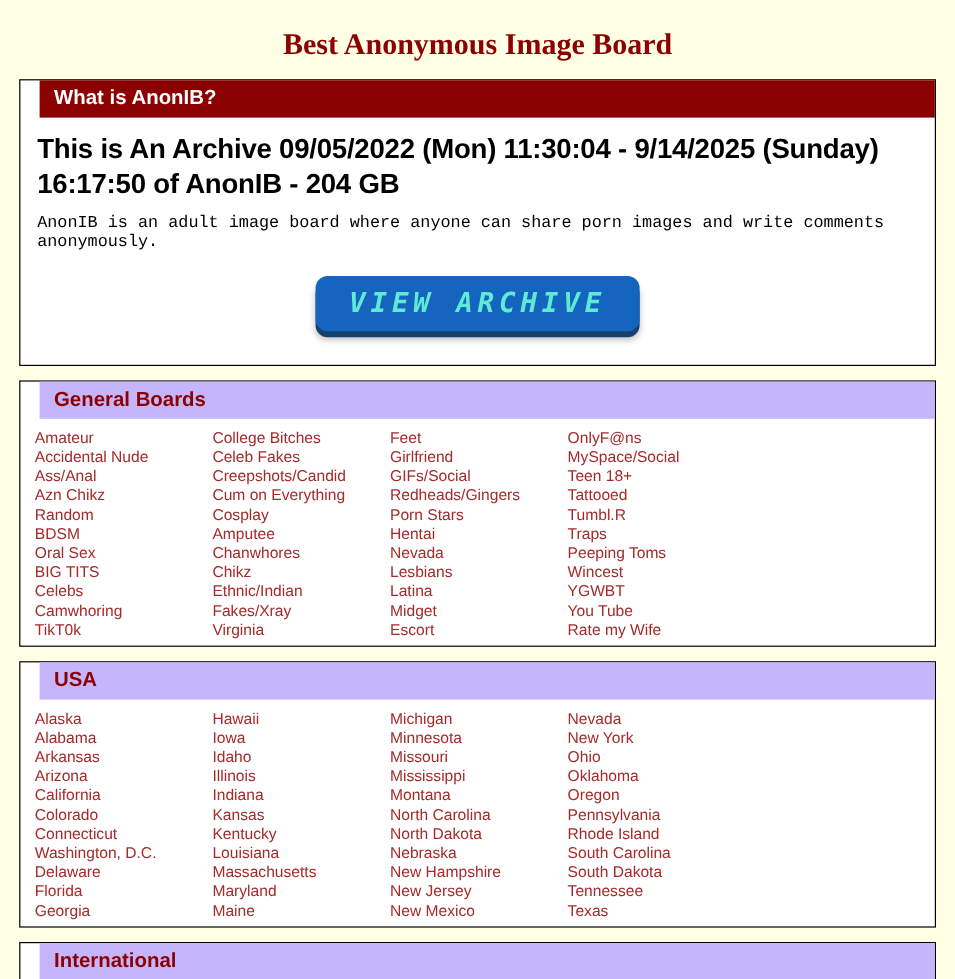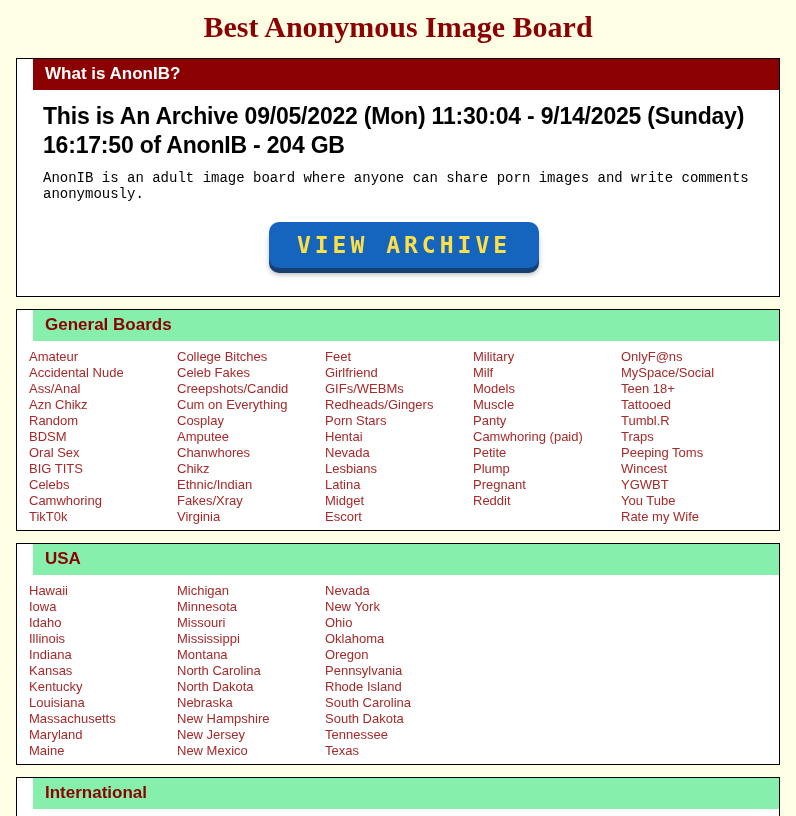--- a/index.html
+++ b/index.html
@@ -10,70 +10,71 @@
     font-family: "Liberation Sans", sans-serif;
   }
   .page {
     width: 796px;
     min-height: 816px;
     background: #FFFFE6;
     padding-top: 6px;
   }
   .page-title {
     font-family: "Liberation Serif", serif;
-    font-size: 30px;
+    font-size: 25px;
     font-weight: bold;
     color: #8B0000;
     text-align: center;
-    margin: 4px 0 14px 0;
+    margin: 18px 0 14px 0;
   }
   .box {
     margin: 0 16px 12px 16px;
     border: 1px solid #000;
     background: #FFFFFF;
   }
   .box-header {
     font-size: 17px;
     font-weight: bold;
     padding: 5px 12px 6px 12px;
     margin-left: 16px;
   }
   .box-header.maroon { background: #8B0000; color: #FFFFFF; }
-  .box-header.peach  { background: #86efac; color: #8B0000; }
-
-  .info-content { padding: 10px 14px 24px 26px; }
+  .box-header.peach  { background: #c4b5fd; color: #8B0000; }
+
+  .info-content { padding: 10px 14px 24px 14px; }
   .archive-heading {
     font-size: 23px;
     font-weight: bold;
     color: #000;
     line-height: 1.25;
     margin: 2px 0 10px 0;
     letter-spacing: -0.2px;
   }
   .archive-description {
     font-size: 14px;
     color: #000;
     margin: 0 0 16px 0;
     font-family: Liberation Mono, monospace;
   }
   .btn-row { text-align: center; padding: 4px 0 4px 0; }
   .view-archive-button {
     display: inline-block;
     background: #1565BF;
-    color: #fde047;
+    color: #5eead4;
     font-family: "DejaVu Sans Mono", monospace;
     font-weight: bold;
     font-size: 23px;
     letter-spacing: 4px;
     padding: 10px 28px;
     border: none;
     border-radius: 10px;
     box-shadow: 0 5px 0 #16406F, 0 7px 5px rgba(0,0,0,0.25);
     text-decoration: none;
     cursor: pointer;
+    font-style: italic;
   }
   .columns {
     display: flex;
     padding: 8px 12px 5px 12px;
   }
   .col { width: 148px; flex: 0 0 auto; }
   .columns.intl .col { width: 160px; }
   .col a {
     display: block;
     color: #A52A2A;
@@ -130,41 +131,29 @@
           <a href="#">Amputee</a>
           <a href="#">Chanwhores</a>
           <a href="#">Chikz</a>
           <a href="#">Ethnic/Indian</a>
           <a href="#">Fakes/Xray</a>
           <a href="#">Virginia</a>
         </div>
       <div class="col">
           <a href="#">Feet</a>
           <a href="#">Girlfriend</a>
-          <a href="#">GIFs/WEBMs</a>
+          <a href="#">GIFs/Social</a>
           <a href="#">Redheads/Gingers</a>
           <a href="#">Porn Stars</a>
           <a href="#">Hentai</a>
           <a href="#">Nevada</a>
           <a href="#">Lesbians</a>
           <a href="#">Latina</a>
           <a href="#">Midget</a>
           <a href="#">Escort</a>
-        </div>
-      <div class="col">
-          <a href="#">Military</a>
-          <a href="#">Milf</a>
-          <a href="#">Models</a>
-          <a href="#">Muscle</a>
-          <a href="#">Panty</a>
-          <a href="#">Camwhoring (paid)</a>
-          <a href="#">Petite</a>
-          <a href="#">Plump</a>
-          <a href="#">Pregnant</a>
-          <a href="#">Reddit</a>
         </div>
       <div class="col">
           <a href="#">OnlyF@ns</a>
           <a href="#">MySpace/Social</a>
           <a href="#">Teen 18+</a>
           <a href="#">Tattooed</a>
           <a href="#">Tumbl.R</a>
           <a href="#">Traps</a>
           <a href="#">Peeping Toms</a>
           <a href="#">Wincest</a>
@@ -174,20 +163,33 @@
         </div>
     </div>
   </div>
 
   <div class="box">
     <div class="box-header peach">
       <span>USA</span>
     </div>
     <div class="columns">
       <div class="col">
+          <a href="#">Alaska</a>
+          <a href="#">Alabama</a>
+          <a href="#">Arkansas</a>
+          <a href="#">Arizona</a>
+          <a href="#">California</a>
+          <a href="#">Colorado</a>
+          <a href="#">Connecticut</a>
+          <a href="#">Washington, D.C.</a>
+          <a href="#">Delaware</a>
+          <a href="#">Florida</a>
+          <a href="#">Georgia</a>
+        </div>
+      <div class="col">
           <a href="#">Hawaii</a>
           <a href="#">Iowa</a>
           <a href="#">Idaho</a>
           <a href="#">Illinois</a>
           <a href="#">Indiana</a>
           <a href="#">Kansas</a>
           <a href="#">Kentucky</a>
           <a href="#">Louisiana</a>
           <a href="#">Massachusetts</a>
           <a href="#">Maryland</a>

